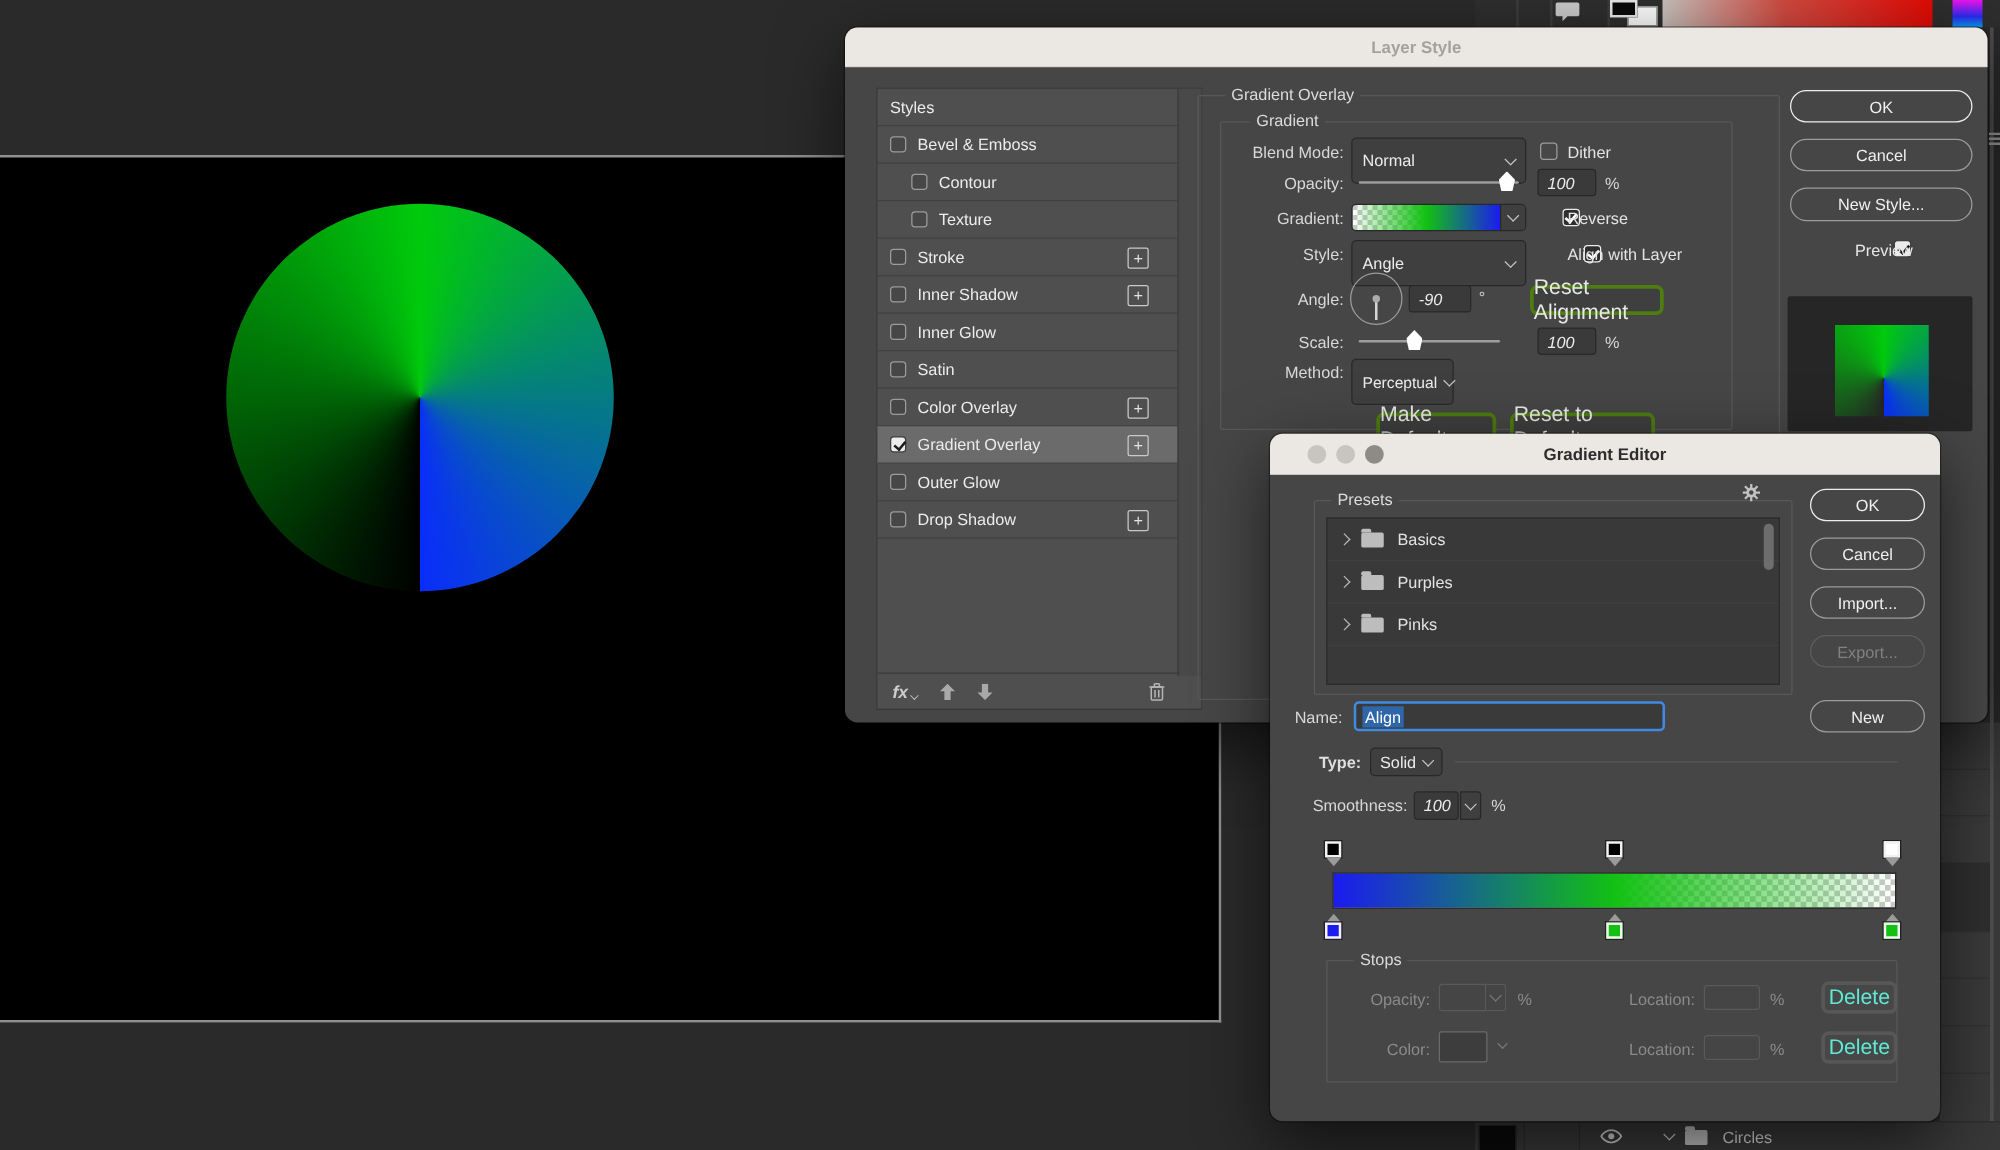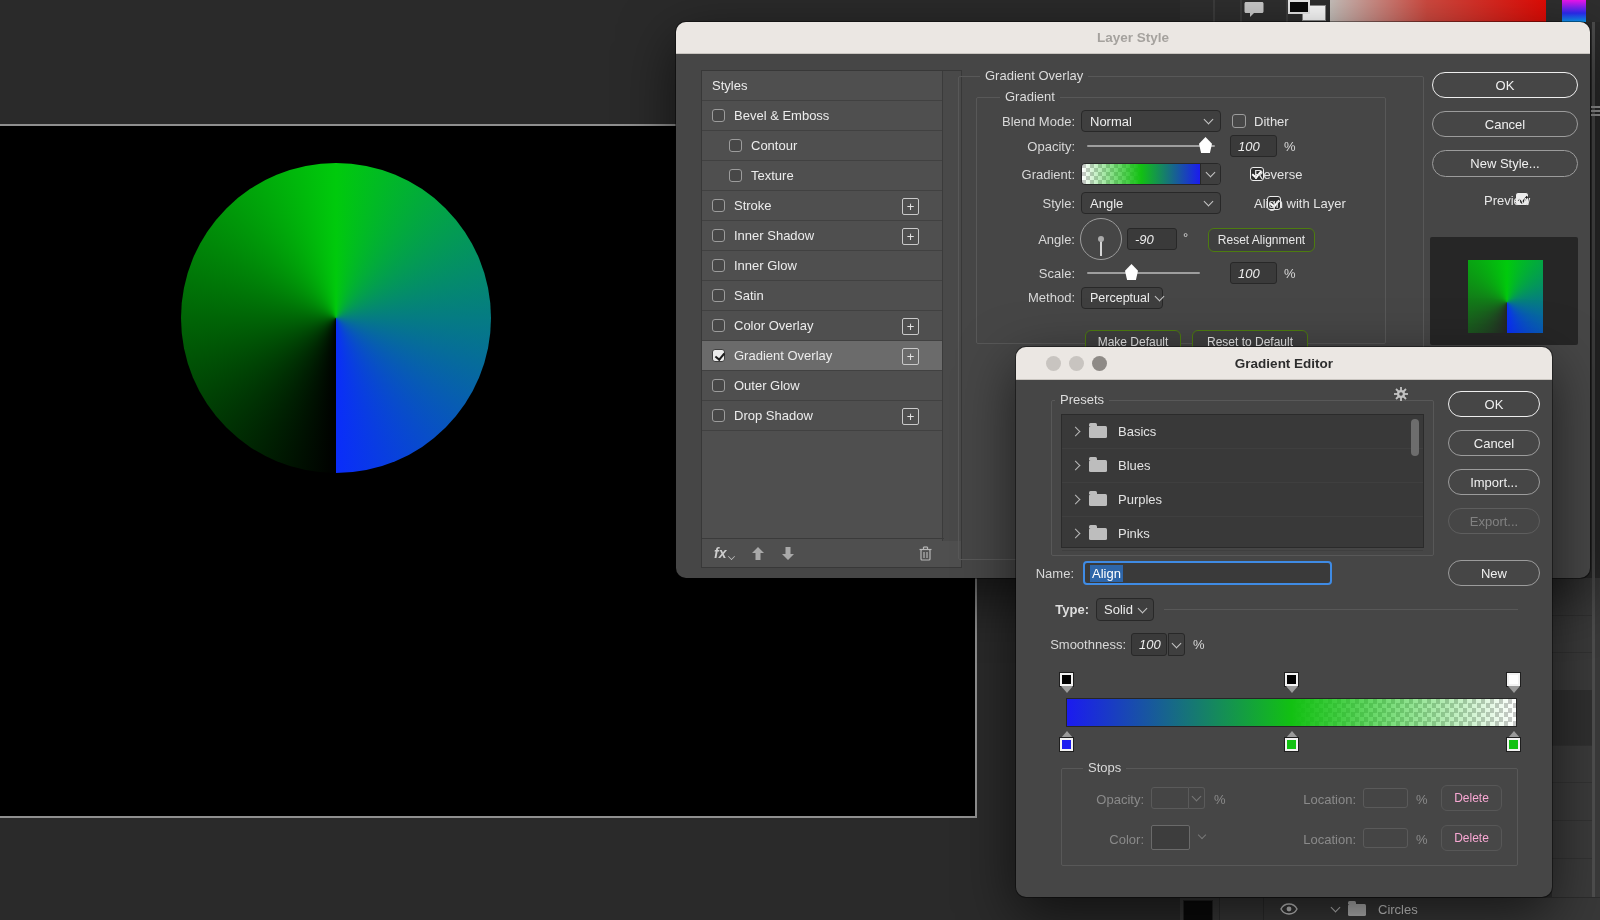--- a/index.html
+++ b/index.html
@@ -53,40 +53,40 @@
   .cb14{width:14px;height:14px;}
   .cb.off{background:#474747;border:1.5px solid #9c9c9c;}
   .cb.on-light{background:#ececec;border:1px solid #3f3f3f;}
   .cb.on-light::after{content:"";position:absolute;left:4px;top:1px;width:3.5px;height:7px;
       border-right:2px solid #1d1d1d;border-bottom:2px solid #1d1d1d;transform:rotate(40deg);}
   .cb.on-dark{background:#2e2e2e;border:1.5px solid #ececec;}
   .cb.on-dark::after{content:"";position:absolute;left:3.5px;top:1px;width:3.5px;height:6.5px;
       border-right:2px solid #fff;border-bottom:2px solid #fff;transform:rotate(40deg);}
   
   .drop{background:#3f3f3f;border:1px solid #282828;border-radius:4px;color:#ececec;
-        display:flex;align-items:center;padding:0 8px;height:22px;}
+        display:flex;align-items:center;padding:0 8px;height:37px;}
   .drop .chev{margin-left:auto;}
   .chev{width:6px;height:6px;border-right:1.6px solid #c6c6c6;border-bottom:1.6px solid #c6c6c6;
         transform:rotate(45deg);display:inline-block;flex:none;margin-top:-3px;}
   .chev.dim{border-color:#787878;}
   .disc{width:6px;height:6px;border-right:1.6px solid #b9b9b9;border-bottom:1.6px solid #b9b9b9;
         transform:rotate(-45deg);display:inline-block;}
   .vbox{background:#3a3a3a;border:1px solid #282828;border-radius:3px;color:#ececec;
         display:flex;align-items:center;padding-left:7px;height:22px;font-style:italic;}
   .rlabel{text-align:right;color:#d8d8d8;}
   .track{height:2px;background:#9e9e9e;border-radius:1px;}
   .sthumb{width:13px;height:16px;background:#fff;
      clip-path:polygon(50% 0,100% 42%,84% 100%,16% 100%,0 42%);filter:drop-shadow(0 0 1px rgba(0,0,0,.8));}
   .pill{border:1px solid #9c9c9c;border-radius:13.5px;color:#f0f0f0;font-size:13px;
         display:flex;align-items:center;justify-content:center;background:transparent;}
   .pill.primary{border:1.5px solid #eeeeee;}
   .pill.disabled{border-color:#5e5e5e;color:#818181;}
-  .btn-dark{background:#3f3f3f;border:1px solid #4d7c0f;border-radius:6px;color:#e8e8e8;
-        display:flex;align-items:center;justify-content:center;font-size:12px;}
-  .btn-dark.disabled{background:#474747;border-color:#575757;color:#f9a8d4;}
+  .btn-dark{background:#3f3f3f;border:3px solid #4d7c0f;border-radius:6px;color:#e8e8e8;
+        display:flex;align-items:center;justify-content:center;font-size:17px;margin-left:16px;}
+  .btn-dark.disabled{background:#474747;border-color:#575757;color:#5eead4;}
   .dial{border:1px solid #9c9c9c;border-radius:50%;}
   .dial .needle{position:absolute;left:50%;top:50%;width:2px;height:17px;margin-left:-1px;background:#d6d6d6;}
   .dial .dot{position:absolute;left:50%;top:50%;width:6px;height:6px;margin:-3px 0 0 -3px;border-radius:50%;background:#ababab;}
   .checker{background:repeating-conic-gradient(#ffffff 0% 25%, #c9c9c9 0% 50%) 0 0 / 9px 9px;}
   .checker8{background:repeating-conic-gradient(#ffffff 0% 25%, #c9c9c9 0% 50%) 0 0 / 8px 8px;}
   
   .ge-list{left:45px;top:67px;width:363px;height:134px;background:#393939;border:1px solid #2b2b2b;}
   .ge-prow{height:33px;display:flex;align-items:center;padding-left:10px;color:#e3e3e3;border-bottom:1px solid #3f3f3f;}
   .folder{position:relative;width:18px;height:12px;background:#bdbdbd;border-radius:1.5px;margin:0 11px 0 10px;flex:none;}
   .folder::before{content:"";position:absolute;left:0;top:-3px;width:8px;height:3px;background:#bdbdbd;border-radius:1.5px 1.5px 0 0;}
@@ -341,21 +341,21 @@
 
 <div class="abs dialog" style="left:1016px;top:347px;width:536px;height:550px;">
   <div class="abs titlebar" style="height:33px;">
     <span class="ge-title">Gradient Editor</span>
   </div>
   <span class="tlight abs" style="left:30px;top:9px;background:#c8c4c0;"></span>
   <span class="tlight abs" style="left:53px;top:9px;background:#c8c4c0;"></span>
   <span class="tlight abs" style="left:76px;top:9px;background:#8e8a86;"></span>
 
   <div class="abs gbox" style="left:35px;top:53px;width:383px;height:156px;"></div>
-  <span class="gbox-label" style="left:39px;top:46px;">Presets</span>
+  <span class="gbox-label" style="left:49px;top:46px;">Presets</span>
   <span class="abs" style="left:378px;top:40px;">
     <svg width="16" height="15" viewBox="0 0 16 15">
         <g stroke="#c2c2c2" stroke-width="1.8">
           <line x1="7" y1="0" x2="7" y2="14"></line>
           <line x1="0" y1="7" x2="14" y2="7"></line>
           <line x1="2" y1="2" x2="12" y2="12"></line>
           <line x1="12" y1="2" x2="2" y2="12"></line>
         </g>
         <circle cx="7" cy="7" r="4" fill="#c2c2c2"></circle>
         <circle cx="7" cy="7" r="1.8" fill="#464646"></circle>
@@ -363,25 +363,20 @@
   </span>
   <div class="abs ge-list" id="ge-presets">
       <div class="ge-prow">
         <span class="disc"></span>
         <span class="folder"></span>
         <span>Basics</span>
       </div>
       <div class="ge-prow">
         <span class="disc"></span>
         <span class="folder"></span>
-        <span>Blues</span>
-      </div>
-      <div class="ge-prow">
-        <span class="disc"></span>
-        <span class="folder"></span>
         <span>Purples</span>
       </div>
       <div class="ge-prow">
         <span class="disc"></span>
         <span class="folder"></span>
         <span>Pinks</span>
       </div>
     </div>
   <div class="ge-scroll abs" style="left:395px;top:72px;"></div>
 

